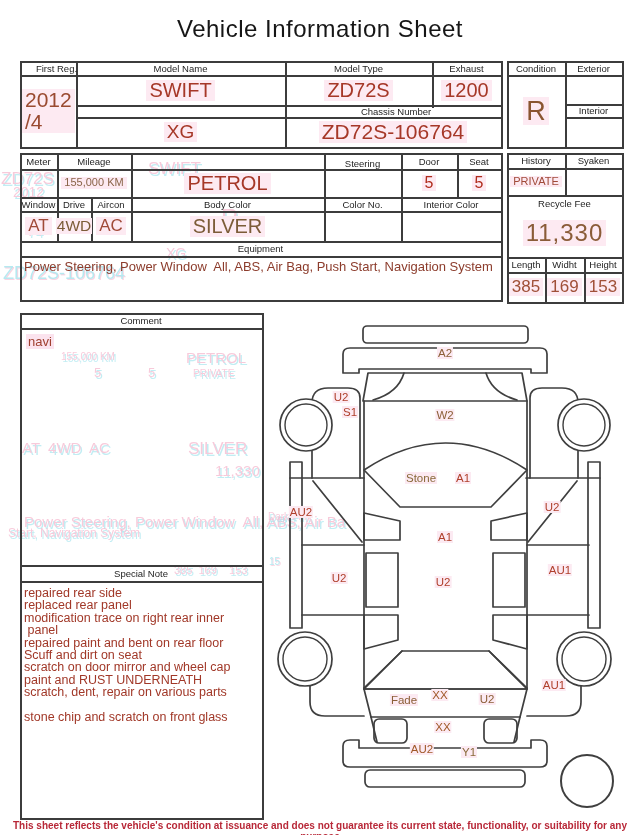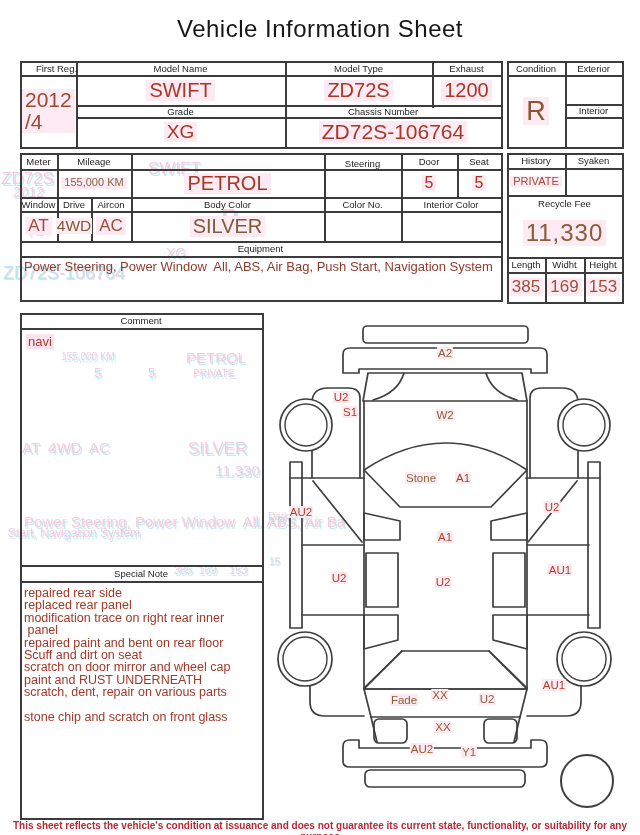--- a/index.html
+++ b/index.html
@@ -123,22 +123,21 @@
       <div class="gl" style="left: 20px; top: 313px; width: 1.6px; height: 253.6px;"></div>
       <div class="gl" style="left: 262px; top: 313px; width: 1.6px; height: 253.6px;"></div>
       <div class="gl" style="left: 20px; top: 565px; width: 1.6px; height: 254.6px;"></div>
       <div class="gl" style="left: 262px; top: 565px; width: 1.6px; height: 254.6px;"></div>
     </div>
 
   <div class="abs txt lbl" style="left:20px;top:61px;width:73px;height:14px;">First Reg.</div>
   <div class="abs txt lbl" style="left:76px;top:61px;width:209px;height:14px;">Model Name</div>
   <div class="abs txt lbl" style="left:285px;top:61px;width:147px;height:14px;">Model Type</div>
   <div class="abs txt lbl" style="left:432px;top:61px;width:69px;height:14px;">Exhaust</div>
-  <div class="abs txt lbl" style="left:76px;top:105px;width:209px;height:12px;">Grade</div>
-  <div class="abs txt lbl" style="left:275px;top:105px;width:216px;height:12px;">Chassis Number</div>
+  <div class="abs txt lbl" style="left:288px;top:105px;width:216px;height:12px;">Chassis Number</div>
   <div class="abs txt lbl" style="left:507px;top:61px;width:58px;height:14px;">Condition</div>
   <div class="abs txt lbl" style="left:565px;top:61px;width:57px;height:14px;">Exterior</div>
   <div class="abs txt lbl" style="left:565px;top:104px;width:57px;height:13px;">Interior</div>
 
   <div class="abs txt val rust1" style="left:22px;top:78px;width:54px;height:66px;justify-content:flex-start;font-size:21px;"><span class="hl">2012
 /4</span></div>
   <div class="abs txt val red1" style="left:76px;top:75px;width:209px;height:30px;font-size:20px;"><span class="hl">SWIFT</span></div>
   <div class="abs txt val red1" style="left:285px;top:75px;width:147px;height:30px;font-size:20px;"><span class="hl">ZD72S</span></div>
   <div class="abs txt val red1" style="left:432px;top:75px;width:69px;height:30px;font-size:20px;"><span class="hl">1200</span></div>
   <div class="abs txt val red1" style="left:76px;top:117px;width:209px;height:30px;font-size:19px;"><span class="hl">XG</span></div>

